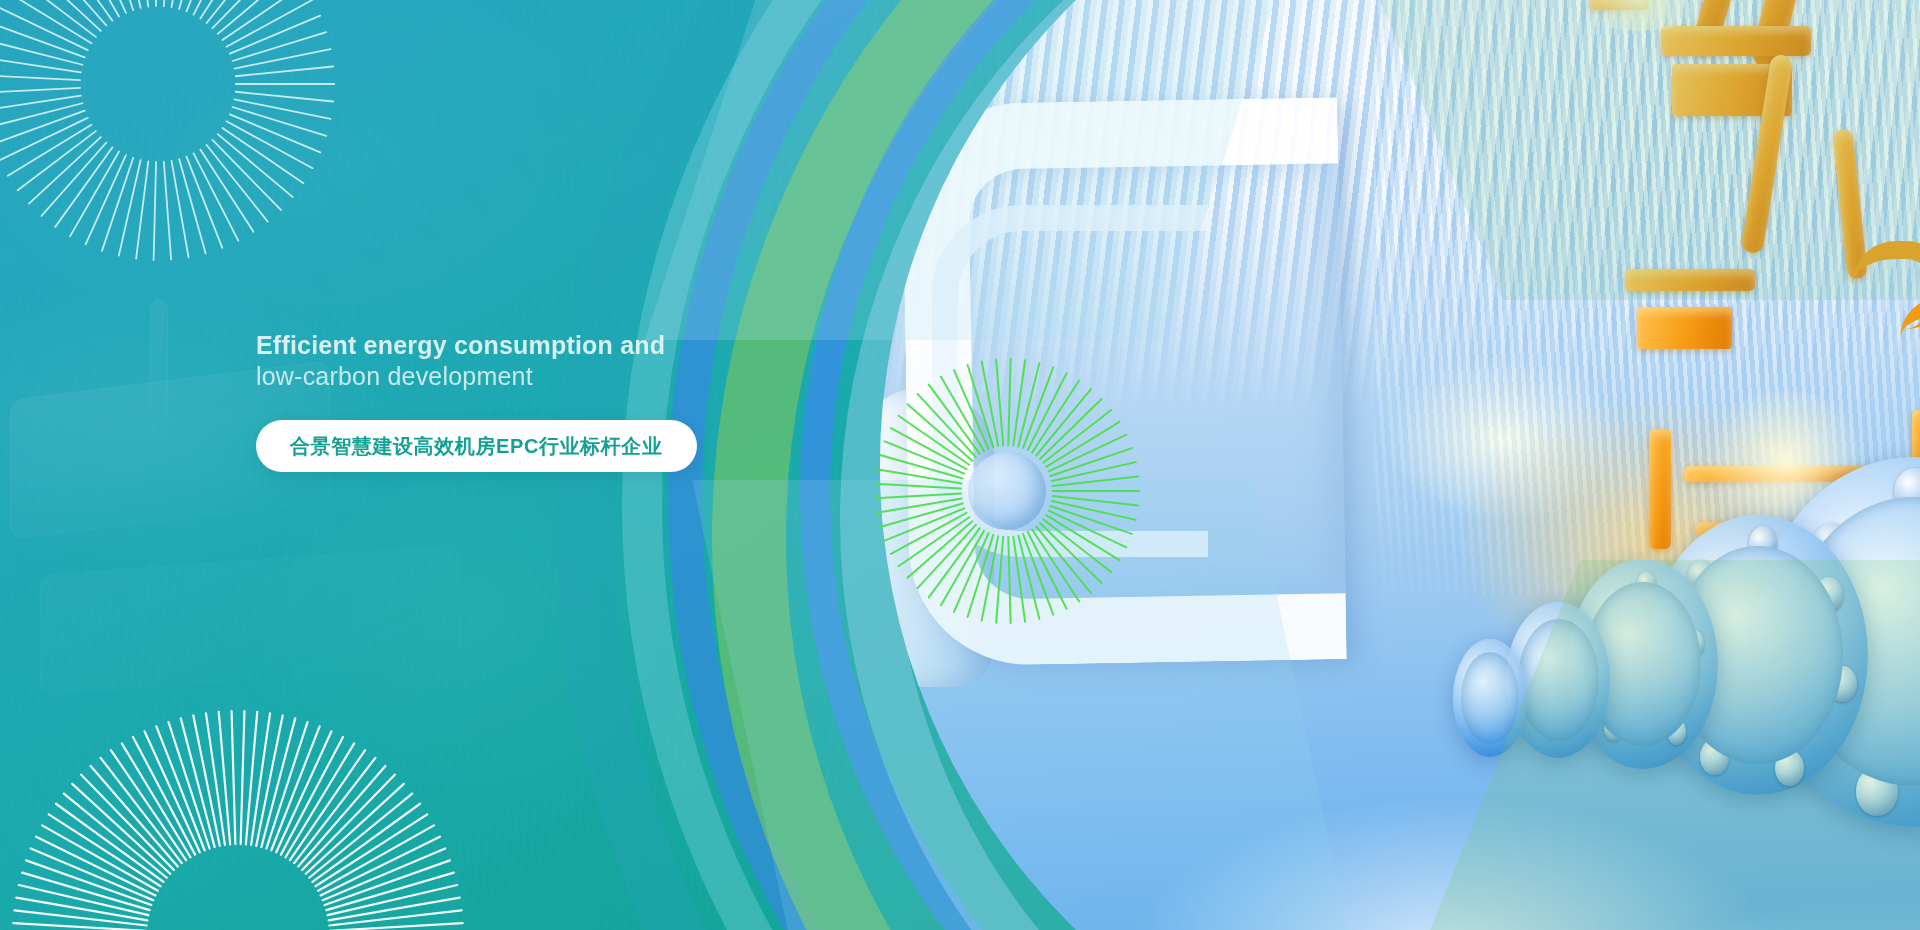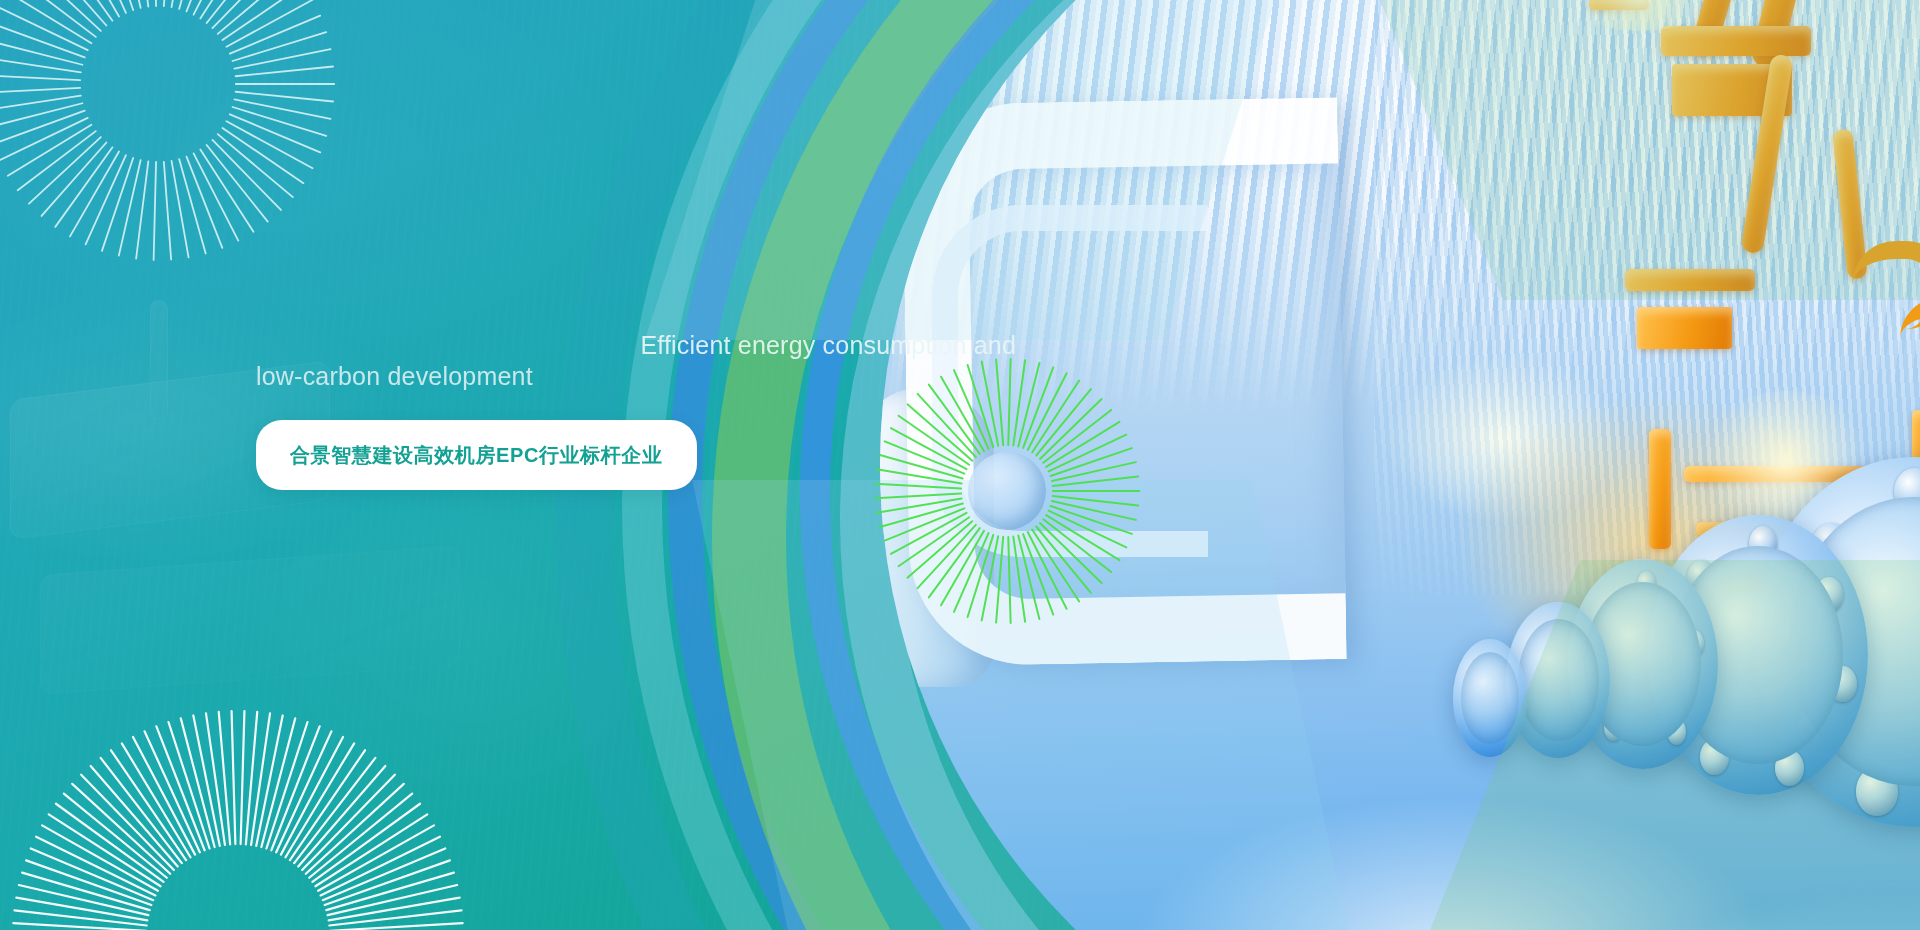--- a/index.html
+++ b/index.html
@@ -146,36 +146,36 @@
 
   
   .quad{position:absolute;pointer-events:none;}
 
   
   .copy{position:absolute;left:256px;top:330px;width:760px;}
   .eng{
     color:#dff3f4;opacity:.92;
     font-size:25px;line-height:31px;letter-spacing:.2px;
   }
-  .eng .l1{font-weight:normal;color:#e8f6f6;text-align:right;}
+  .eng .l1{font-weight:bold;color:#e8f6f6;}
   .eng .l2{font-weight:normal;color:#d7eef0;}
   .headline{
     margin-top:24px;
     color:#ffffff;
     font-size:79px;
     line-height:84px;
     font-weight:bold;
     letter-spacing:4px;
     white-space:nowrap;
     text-shadow:0 2px 10px rgba(0,60,70,.18);
   }
   .cta{
     margin-top:28px;
     display:inline-flex;align-items:center;justify-content:center;
-    height:52px;padding:9px 34px;
+    height:52px;padding:0 34px;
     background:#ffffff;
     border-radius:26px;
     color:#13a193;
     font-size:20px;font-weight:bold;letter-spacing:.6px;
     box-shadow:0 4px 16px rgba(0,70,80,.12);
     cursor:pointer;
   }
 </style>
 </head>
 <body>

